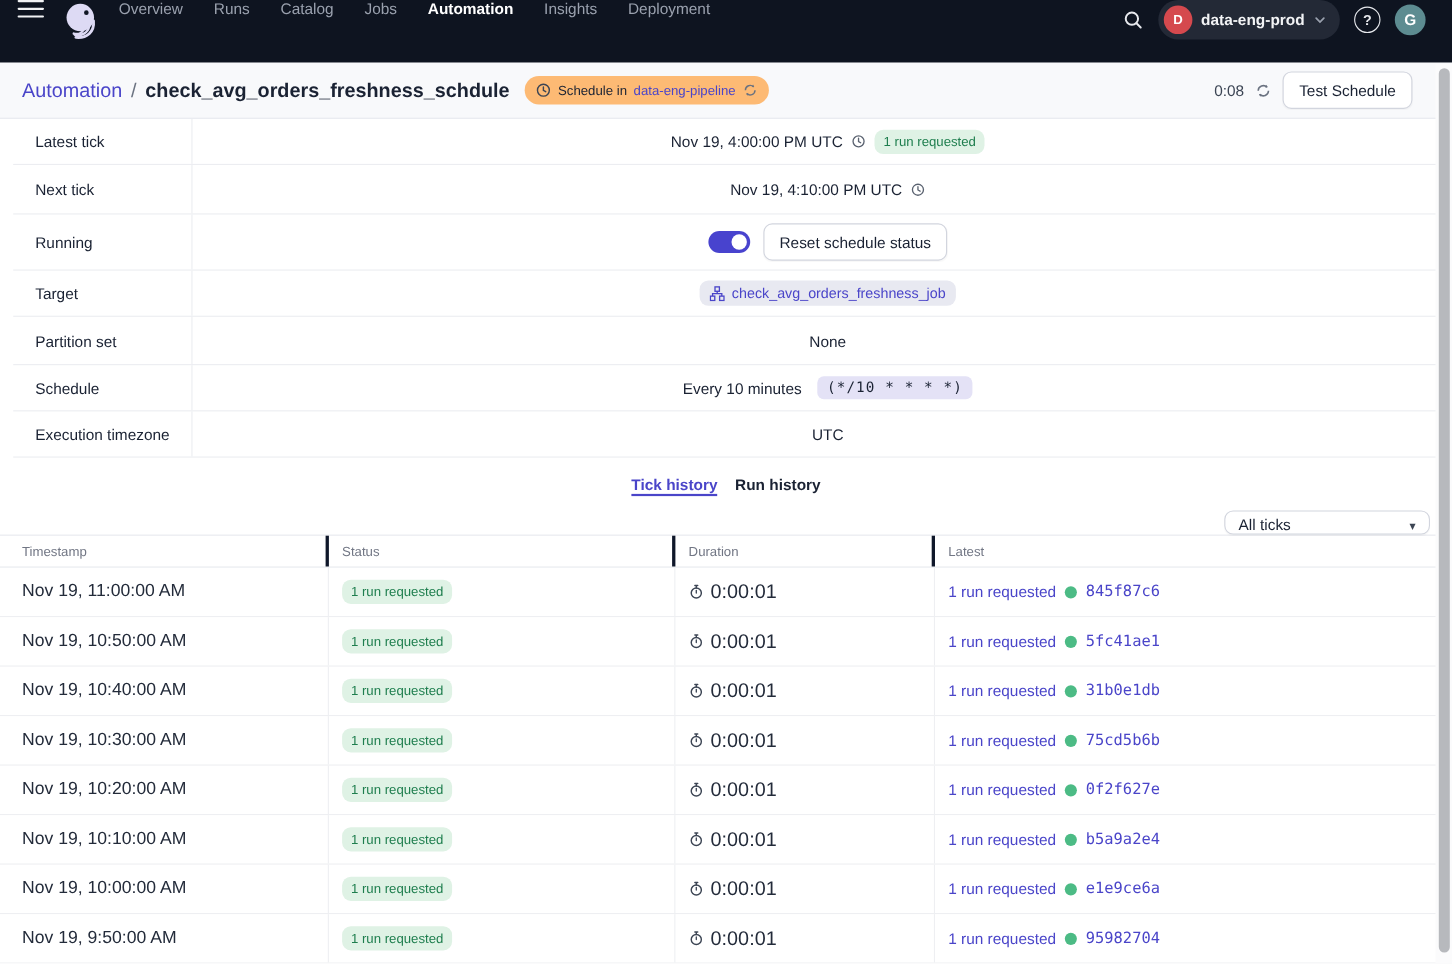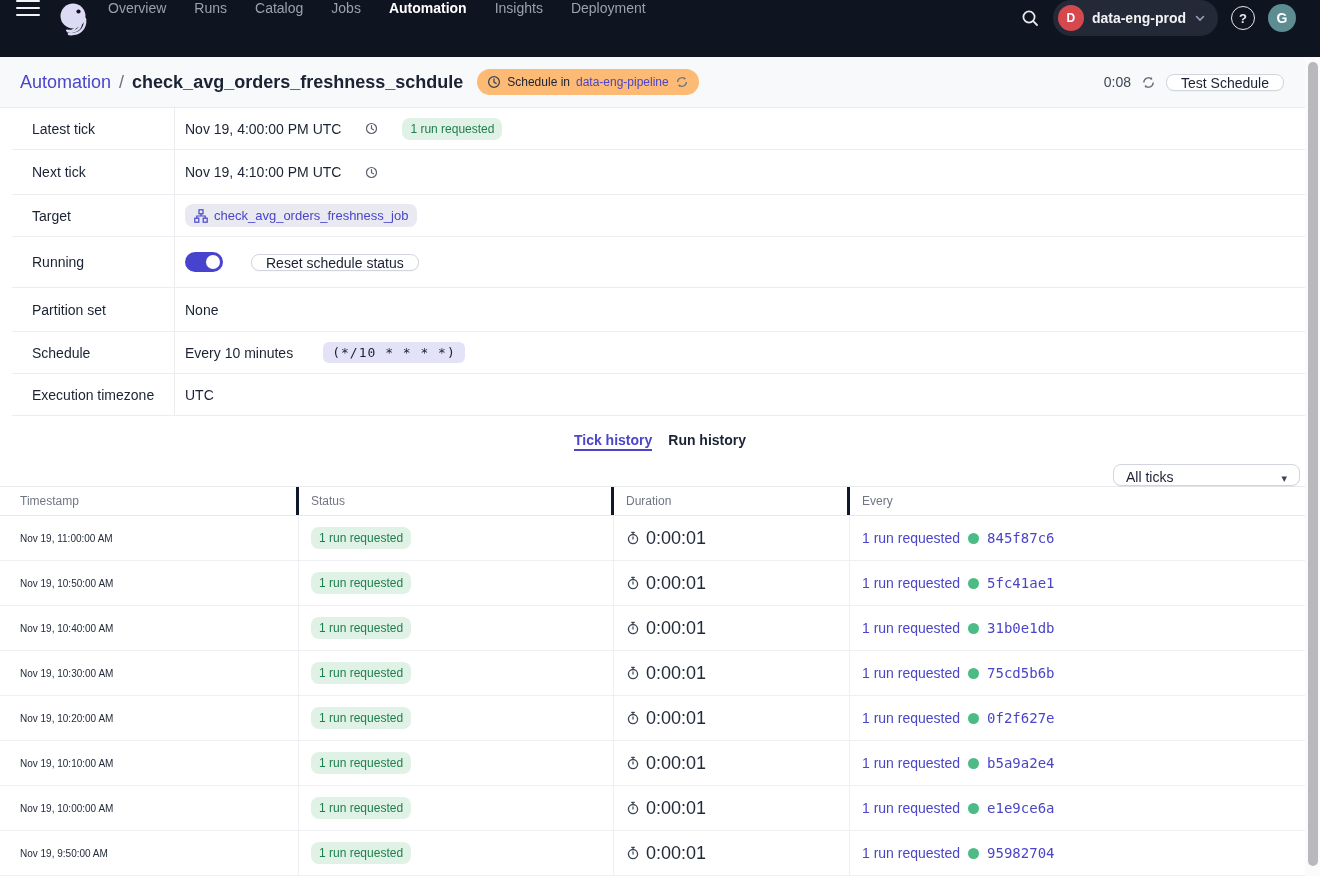--- a/index.html
+++ b/index.html
@@ -25,26 +25,26 @@
 
   
   .page-header { height:51px; background:#F8F9FB; border-bottom:1px solid #E7E9EE; display:flex; align-items:center; padding:0 36px 0 20px; }
   .crumb-root { color:#4A45C9; font-size:18px; cursor:pointer; text-decoration:none; }
   .crumb-sep { color:#6A7280; font-size:18px; margin:0 8px; }
   .crumb-title { color:#1A2233; font-size:18px; font-weight:600; }
   .kind-badge { display:flex; align-items:center; gap:6px; background:#fdba74; border-radius:13px; height:26px; padding:5px 10px; margin-left:14px; font-size:12px; color:#1A2233; }
   .kind-badge a { color:#4A45C9; text-decoration:none; cursor:pointer; }
   .ph-right { margin-left:auto; display:flex; align-items:center; gap:10px; }
   .countdown { font-size:14px; color:#3C4554; }
-  .btn { background:#fff; border:1px solid #D2D5DE; border-radius:8px; height:17px; padding:0 14px; font-size:14px; color:#1A2233; font-family:inherit; cursor:pointer; box-shadow:0 1px 1px rgba(0,0,0,.03); }
+  .btn { background:#fff; border:1px solid #D2D5DE; border-radius:8px; height:34px; padding:0 14px; font-size:14px; color:#1A2233; font-family:inherit; cursor:pointer; box-shadow:0 1px 1px rgba(0,0,0,.03); }
 
   
   .drow { display:flex; border-bottom:1px solid #ECEDF1;margin-left:12px; }
   .drow-label { width:163px; flex:0 0 163px; border-right:1px solid #ECEDF1; display:flex; align-items:center; padding-left:20px; font-size:14px; color:#1A2233; }
-  .drow-content { flex:1; display:flex; align-items:center; padding-left:10px; gap:24px; font-size:14px; color:#1A2233; }
+  .drow-content { flex:1; display:flex; align-items:center; padding-left:10px; gap:8px; font-size:14px; color:#1A2233;justify-content:center; }
   .row-latest{height:42px} .row-next{height:45px} .row-target{height:42px}
   .row-running{height:51px} .row-partition{height:44px} .row-schedule{height:42px} .row-tz{height:42px}
   .pill-green { background:#DFF2E5; color:#1E7E4E; font-size:12px; border-radius:8px; padding:4px 8px; white-space:nowrap; }
   .target-pill { display:flex; align-items:center; gap:6px; background:#E8E9F1; border-radius:8px; padding:4px 9px; cursor:pointer; text-decoration:none; }
   .target-pill span { color:#4A45C9; font-size:13px; }
   .toggle { width:38px; height:20px; border-radius:10px; background:#4843CE; position:relative; cursor:pointer; flex:0 0 38px; }
   .toggle .knob { position:absolute; top:3px; right:3px; width:14px; height:14px; border-radius:50%; background:#fff; }
   .cron-pill { background:#E4E2F6; border-radius:6px; padding:3px 9px; font-family:"DejaVu Sans Mono","Liberation Mono",monospace; font-size:13px; color:#1A2233; margin-left:6px; letter-spacing:1px; }
 
   
@@ -60,21 +60,21 @@
   .thead { height:30px; border-top:1px solid #E7E9EE; border-bottom:1px solid #E7E9EE; display:flex; align-items:center; }
   .th { font-size:12px; color:#717684; }
   .trow { height:45px; border-bottom:1px solid #EEEFF2; display:flex; align-items:center; }
   .c1 { width:299px; flex:0 0 299px; padding-left:20px; }
   .c2 { width:315px; flex:0 0 315px; padding-left:12px; }
   .c3 { width:236px; flex:0 0 236px; padding-left:12px; }
   .c4 { flex:1; padding-left:12px; }
   .thead .c1,.thead .c2,.thead .c3 { align-self:stretch; display:flex; align-items:center; border-right:3px solid #0f172a; }
   .trow .c1,.trow .c2,.trow .c3 { align-self:stretch; display:flex; align-items:center; border-right:1px solid #EEEFF2; }
   .trow .c4 { display:flex; align-items:center; gap:8px; }
-  .tcell-time { font-size:10px; color:#232B3A; }
+  .tcell-time { font-size:16px; color:#232B3A; }
   .dur { display:flex; align-items:center; gap:6px; font-size:18px; color:#232B3A; }
   .result-link { color:#4A45C9; font-size:14px; text-decoration:none; cursor:pointer; }
   .dot { width:11px; height:11px; border-radius:50%; background:#4CBB85; display:inline-block; }
   .run-id { color:#4A45C9; font-size:14px; font-family:"DejaVu Sans Mono","Liberation Mono",monospace; text-decoration:none; cursor:pointer; }
 
   
   .scrollbar { position:absolute; top:58px; right:0; width:15px; bottom:0; background:#FBFBFC; }
   .scroll-thumb { position:absolute; top:4px; left:2.5px; width:10px; height:calc(100% - 14px); background:#B7B9BD; border-radius:6px; cursor:pointer; }
 
   .clock-ic, .sync-ic { flex:0 0 auto; display:inline-flex; }
@@ -171,43 +171,43 @@
   <div class="drow row-next">
     <div class="drow-label">Next tick</div>
     <div class="drow-content">
       <span>Nov 19, 4:10:00 PM UTC</span>
       <svg class="clock-ic" width="13" height="13" viewBox="0 0 14 14">
           <circle cx="7" cy="7" r="5.4" fill="none" stroke="#5A6270" stroke-width="1.3"></circle>
           <path d="M7 4v3.2l2.1 1.2" fill="none" stroke="#5A6270" stroke-width="1.3" stroke-linecap="round"></path>
         </svg>
     </div>
   </div>
+  <div class="drow row-running">
+    <div class="drow-label">Running</div>
+    <div class="drow-content">
+      <div class="toggle">
+          <div class="knob"></div>
+        </div>
+      <button class="btn" style="margin-left:4px;">Reset schedule status</button>
+    </div>
+  </div>
   <div class="drow row-target">
     <div class="drow-label">Target</div>
     <div class="drow-content">
       <a class="target-pill">
         <svg width="14" height="14" viewBox="0 0 14 14">
             <rect x="5" y="0.8" width="4" height="4" fill="none" stroke="#4A45C9" stroke-width="1.2"></rect>
             <rect x="0.8" y="9.2" width="4" height="4" fill="none" stroke="#4A45C9" stroke-width="1.2"></rect>
             <rect x="9.2" y="9.2" width="4" height="4" fill="none" stroke="#4A45C9" stroke-width="1.2"></rect>
             <path d="M7 4.8v2.2M2.8 9.2V7h8.4v2.2" fill="none" stroke="#4A45C9" stroke-width="1.2"></path>
           </svg>
         <span>check_avg_orders_freshness_job</span>
       </a>
     </div>
   </div>
-  <div class="drow row-running">
-    <div class="drow-label">Running</div>
-    <div class="drow-content">
-      <div class="toggle">
-          <div class="knob"></div>
-        </div>
-      <button class="btn" style="margin-left:4px;">Reset schedule status</button>
-    </div>
-  </div>
   <div class="drow row-partition">
     <div class="drow-label">Partition set</div>
     <div class="drow-content">
         <span>None</span>
       </div>
   </div>
   <div class="drow row-schedule">
     <div class="drow-label">Schedule</div>
     <div class="drow-content">
       <span>Every 10 minutes</span>
@@ -229,21 +229,21 @@
     <div class="select">
       <span>All ticks</span>
       <span class="caret">▾</span>
     </div>
   </div>
 
   <div class="thead">
     <div class="th c1">Timestamp</div>
     <div class="th c2">Status</div>
     <div class="th c3">Duration</div>
-    <div class="th c4">Every</div>
+    <div class="th c4">Latest</div>
   </div>
   <div>
       <div class="trow">
       <div class="c1">
           <span class="tcell-time">Nov 19, 11:00:00 AM</span>
         </div>
       <div class="c2">
           <span class="pill-green">1 run requested</span>
         </div>
       <div class="c3">

